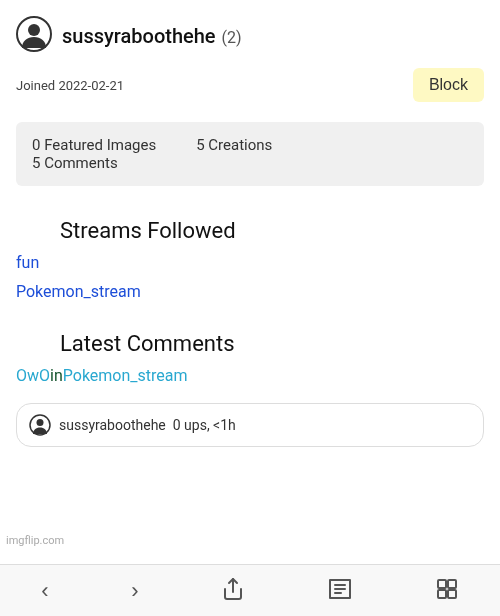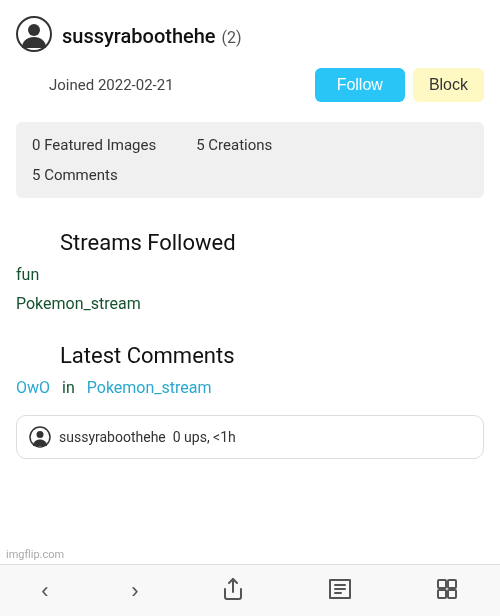--- a/index.html
+++ b/index.html
@@ -43,23 +43,22 @@
     }
 
     .join-row {
       display: flex;
       align-items: center;
       justify-content: space-between;
       padding: 6px 16px 12px 16px;
     }
 
     .join-date {
-      font-size: 15px;
+      font-size: 13px;
       color: #444;
-      margin-left: 33px;
     }
 
     .action-buttons {
       display: flex;
       gap: 8px;
     }
 
     .btn-follow {
       background-color: #29c5f6;
       color: #fff;
@@ -85,21 +84,21 @@
     .stats-box {
       background: #f0f0f0;
       border-radius: 6px;
       margin: 8px 16px 16px 16px;
       padding: 14px 16px;
     }
 
     .stats-row {
       display: flex;
       gap: 40px;
-      margin-bottom: 12px;
+      margin-bottom: 0;
     }
 
     .stats-row:last-child {
       margin-bottom: 0;
     }
 
     .stat-item {
       font-size: 15px;
       color: #333;
     }
@@ -112,46 +111,46 @@
       font-size: 22px;
       font-weight: 400;
       color: #111;
       margin-bottom: 10px;
       margin-top: 8px;
       margin-left: 44px;
     }
 
     .stream-link {
       display: block;
-      color: #14532d;
+      color: #1d4ed8;
       font-size: 16px;
       text-decoration: none;
       margin-bottom: 10px;
     }
 
     .comment-ref {
       display: flex;
       align-items: center;
-      gap: 12px;
+      gap: 0;
       margin-bottom: 10px;
       font-size: 16px;
     }
 
     .comment-ref a {
       color: #29a8d0;
       text-decoration: none;
     }
 
     .comment-ref .in-word {
       color: #14532d;
     }
 
     .comment-card {
       border: 1px solid #ddd;
-      border-radius: 10px;
+      border-radius: 15px;
       margin: 4px 16px 0 16px;
       padding: 10px 12px;
       display: flex;
       align-items: center;
       gap: 8px;
     }
 
     .comment-card .comment-avatar {
       width: 22px;
       height: 22px;
@@ -186,21 +185,21 @@
       justify-content: center;
     }
 
     .nav-icon {
       color: #555;
       font-size: 22px;
     }
 
     .watermark {
       position: fixed;
-      bottom: 55px;
+      bottom: 69px;
       left: 6px;
       font-size: 11px;
       color: #aaa;
     }
   </style>
 </head>
 <body>
 
 <div class="profile-header">
   <span class="avatar-icon">
@@ -212,21 +211,20 @@
   </span>
   <div class="username-row">
     <span class="username">sussyraboothehe</span>
     <span class="user-id">(2)</span>
   </div>
 </div>
 
 <div class="join-row">
   <span class="join-date">Joined 2022-02-21</span>
   <div class="action-buttons">
-    <button class="btn-follow">Follow</button>
     <button class="btn-block">Block</button>
   </div>
 </div>
 
 <div class="stats-box">
   <div class="stats-row">
     <span class="stat-item">0 Featured Images</span>
     <span class="stat-item">5 Creations</span>
   </div>
   <div class="stats-row">

